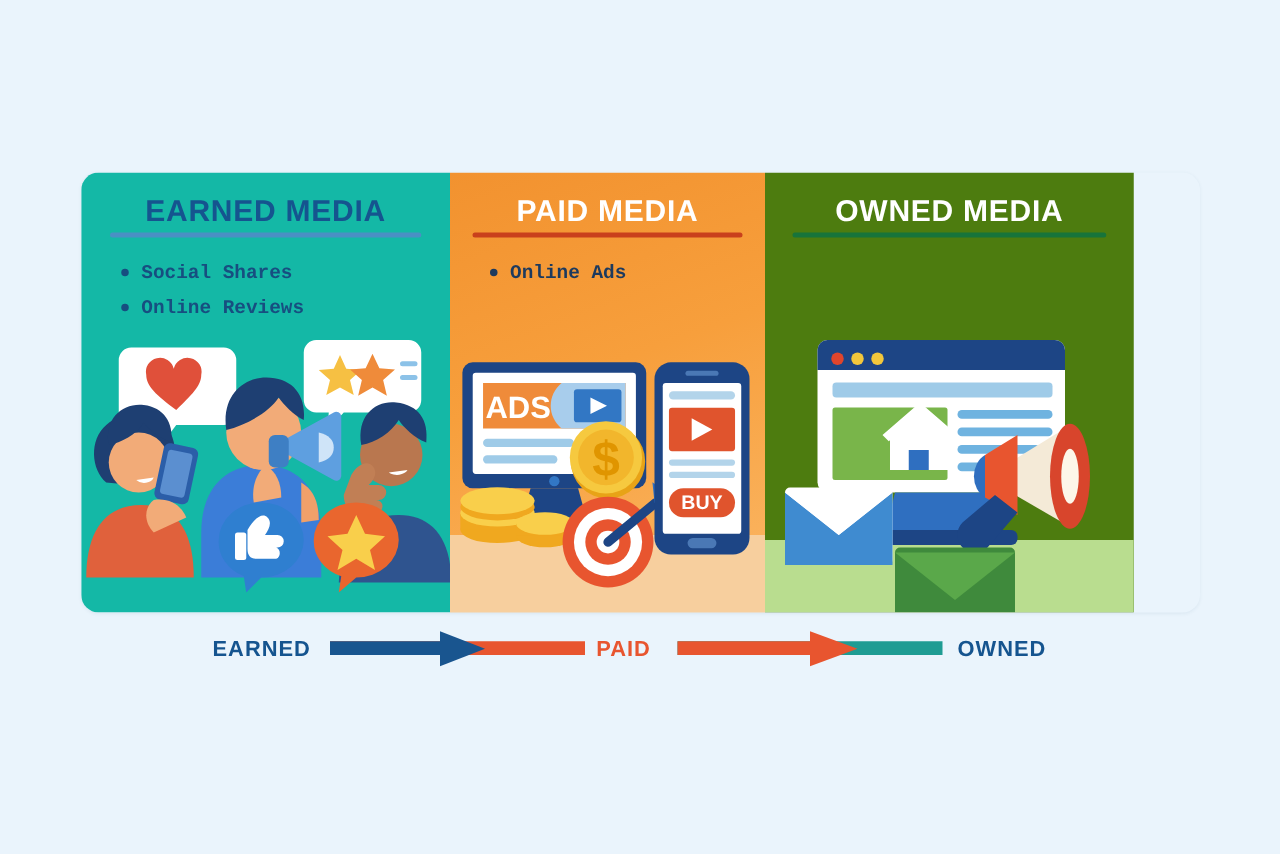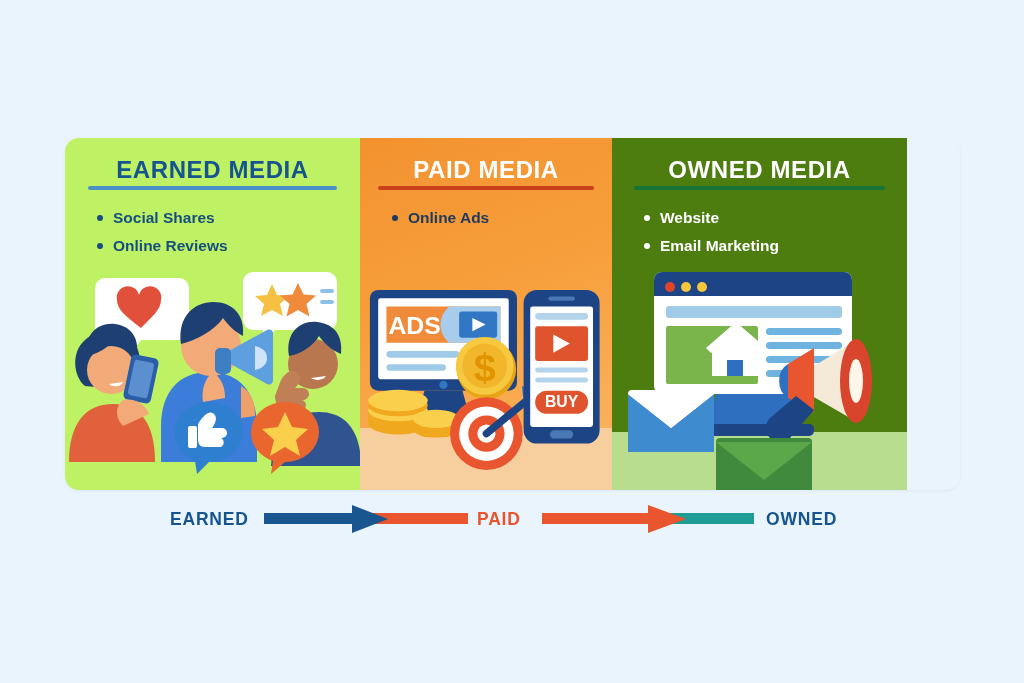--- a/index.html
+++ b/index.html
@@ -12,21 +12,21 @@
   }
   .stage{position:absolute;left:0;top:0;width:1024px;height:683px;}
 
   
   .panels{
     position:absolute;left:65px;top:138px;width:895px;height:352px;
     border-radius:14px;overflow:hidden;display:flex;
     box-shadow:0 1px 3px rgba(40,80,120,.07);
   }
   .panel{position:relative;overflow:hidden;}
-  .p-earned{width:295px;background:#bef264;}
+  .p-earned{width:295px;background:#14b8a6;}
   .p-paid{width:252px;background:linear-gradient(160deg,#f2922f 0%,#f79f3c 45%,#fbb765 100%);}
   .p-owned{width:295px;background:#4d7c0f;}
 
   .panel .floor{position:absolute;left:0;right:0;bottom:0;}
   .p-paid .floor{height:62px;background:#f7cf9e;}
   .p-owned .floor{height:58px;background:#b9dd8f;}
   .p-earned .floor{height:0px;}
 
   .ptitle{
     position:absolute;top:18px;left:0;right:0;text-align:center;
@@ -34,21 +34,21 @@
   }
   .p-earned .ptitle{color:#15548f;}
   .p-paid .ptitle{color:#ffffff;}
   .p-owned .ptitle{color:#ffffff;}
   .rule{position:absolute;height:4px;border-radius:2px;top:48px;}
   .p-earned .rule{left:23px;right:23px;background:#4a90c4;}
   .p-paid .rule{left:18px;right:18px;background:#c9401c;}
   .p-owned .rule{left:22px;right:22px;background:#17743a;}
 
   .blist{position:absolute;top:66px;left:30px;margin:0;padding:0;list-style:none;}
-  .blist li{font-size:15.5px;font-weight:600;line-height:28px;position:relative;padding-left:18px;white-space:nowrap;}
+  .blist li{font-size:15.5px;font-weight:600;line-height:28px;position:relative;padding-left:18px;white-space:nowrap;font-family:Liberation Mono, monospace;}
   .blist li:before{content:"";position:absolute;left:2px;top:11px;width:6px;height:6px;border-radius:50%;background:currentColor;}
   .p-earned .blist{color:#174e80;}
   .p-paid  .blist{color:#1d3a5e;}
   .p-owned .blist{color:#ffffff;}
 
   .art{position:absolute;left:0;top:122px;width:100%;height:230px;}
   .art svg{display:block;width:100%;height:100%;}
 
   
   .flow{position:absolute;left:0;top:498px;width:1024px;height:42px;padding-left:32px;}
@@ -204,24 +204,20 @@
 
           <text x="66" y="66" text-anchor="middle" font-family="Liberation Sans, sans-serif" font-size="30" font-weight="700" fill="#ffffff">ADS</text>
         </svg>
       </div>
     </section>
 
     <section class="panel p-owned">
       <div class="floor"></div>
       <div class="ptitle">OWNED MEDIA</div>
       <div class="rule"></div>
-      <ul class="blist">
-        <li>Website</li>
-        <li>Email Marketing</li>
-      </ul>
       <div class="art">
         <svg viewBox="0 0 295 230" xmlns="http://www.w3.org/2000/svg">
 
           <g>
             <rect x="42" y="12" width="198" height="122" rx="8" fill="#ffffff"></rect>
             <path d="M42 20 a8 8 0 0 1 8 -8 h182 a8 8 0 0 1 8 8 v16 h-198 z" fill="#1d4585"></path>
             <circle cx="58" cy="27" r="5" fill="#e0452c"></circle>
             <circle cx="74" cy="27" r="5" fill="#f2c73c"></circle>
             <circle cx="90" cy="27" r="5" fill="#f2c73c"></circle>
             <rect x="54" y="46" width="176" height="12" rx="3" fill="#9fcbe8"></rect>

